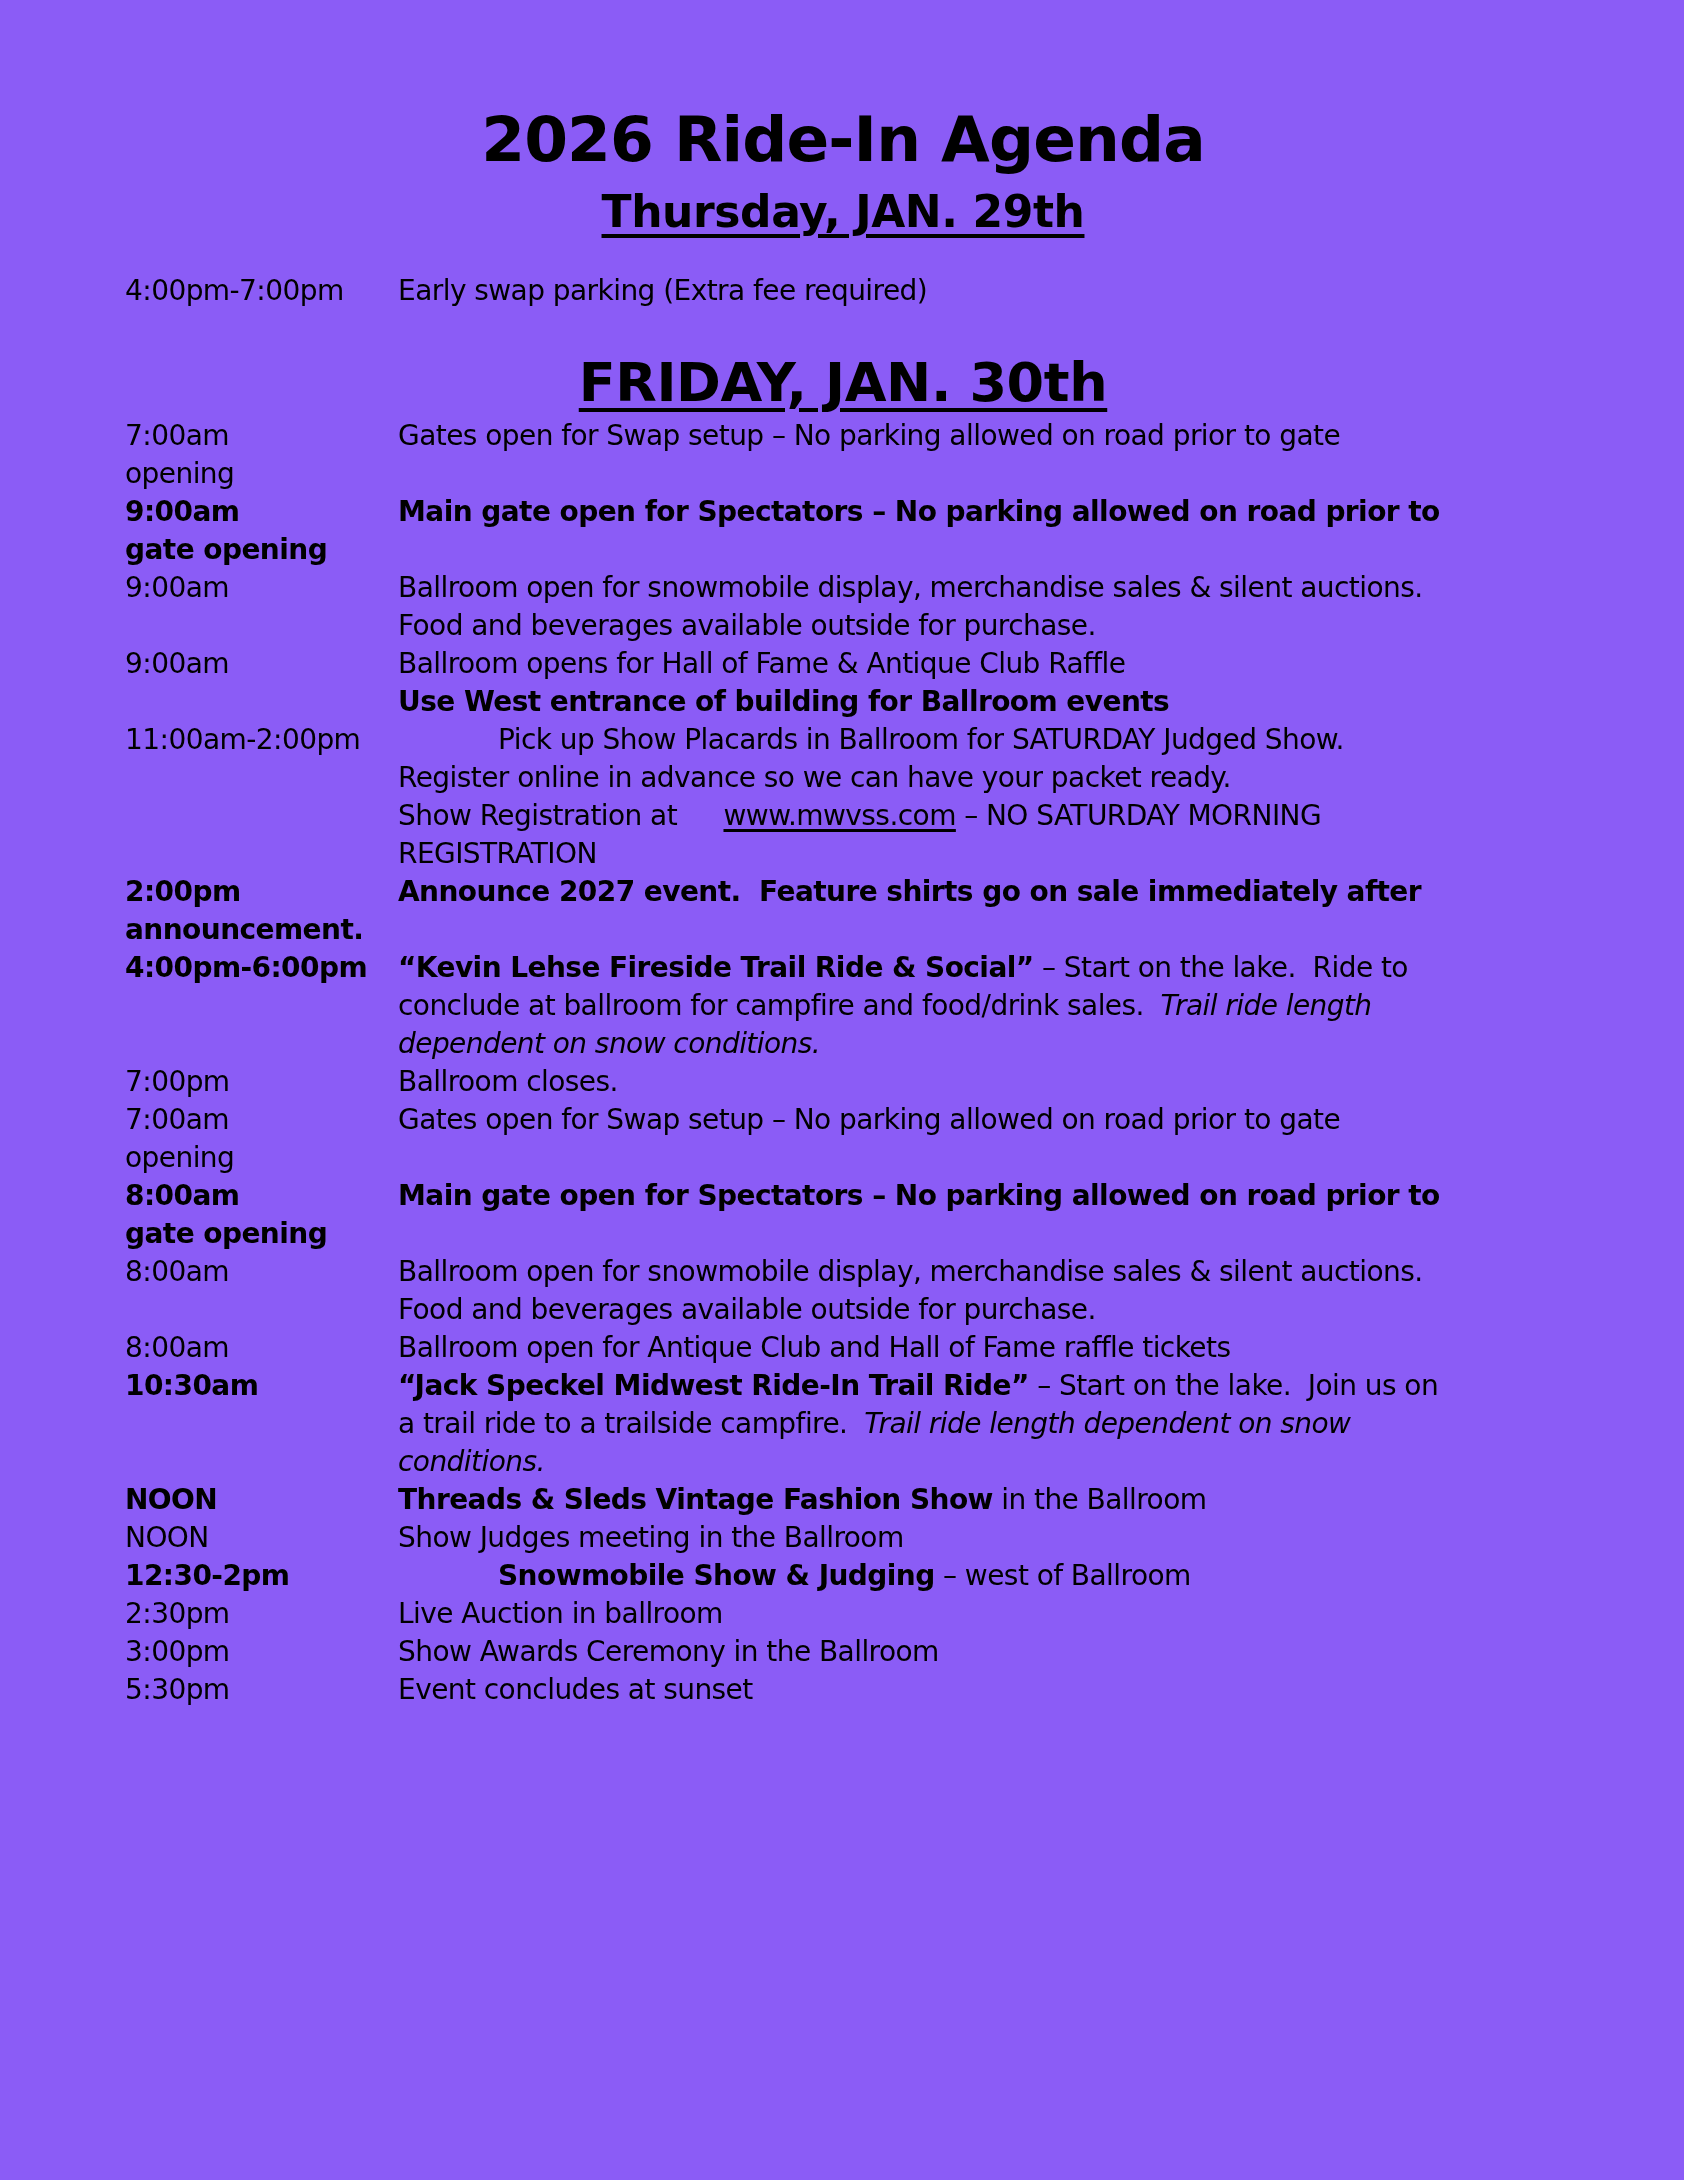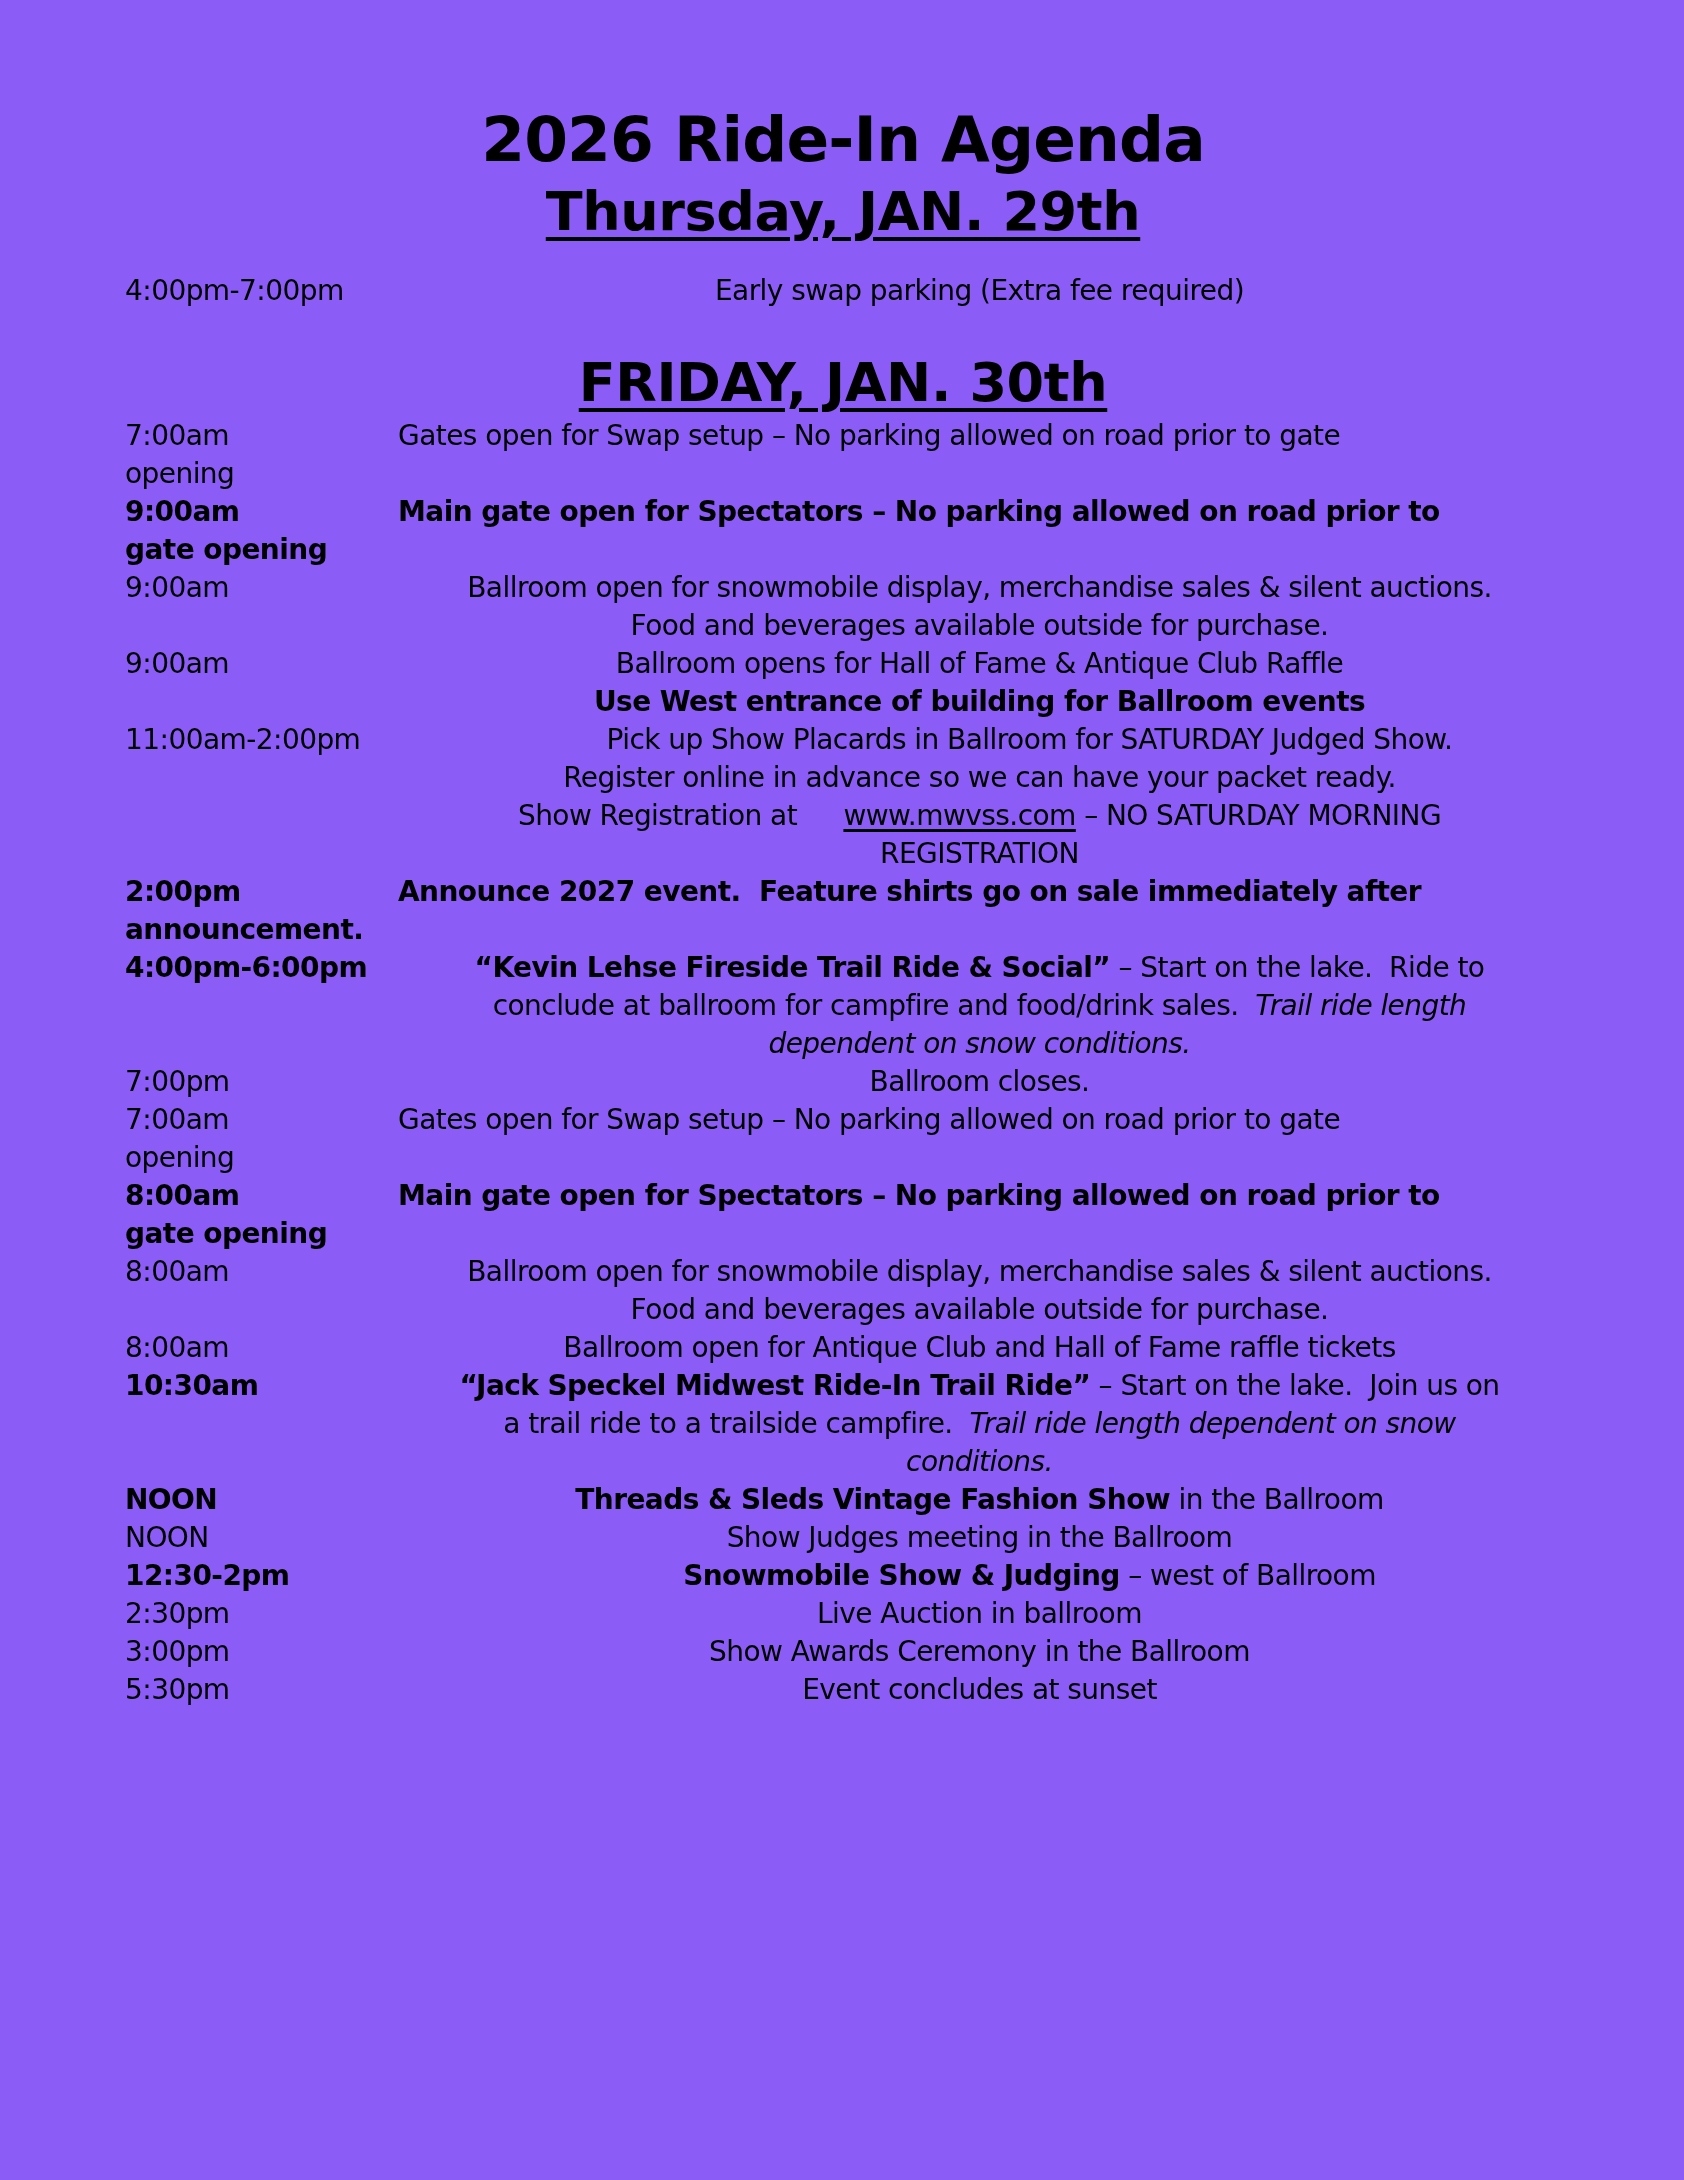--- a/index.html
+++ b/index.html
@@ -13,21 +13,21 @@
     font-family:"DejaVu Sans","Liberation Sans",sans-serif;
     color:#000000;
   }
   .title{
     text-align:center;font-weight:bold;
     font-size:63px;line-height:78px;
     letter-spacing:-0.9px;
   }
   .subtitle{
     text-align:center;font-weight:bold;
-    font-size:54px;line-height:66px;
+    font-size:44px;line-height:66px;
     text-decoration:underline;
     text-decoration-thickness:4.3px;
     text-underline-offset:6.8px;
     letter-spacing:-0.4px;
   }
   .section-header{
     text-align:center;font-weight:bold;
     font-size:54px;line-height:68px;
     text-decoration:underline;
     text-decoration-thickness:4.3px;
@@ -38,21 +38,21 @@
   .section-2 .section-header{margin-top:22px;}
   .section-0 .rows{margin-top:27px;}
   .row{
     position:relative;
     font-size:28px;line-height:38px;
     letter-spacing:-0.02em;
   }
   .row.hang{padding-left:273px;}
   .row.hang .time{position:absolute;left:0;top:0;white-space:pre;}
   .row.flat .time{display:inline-block;width:273px;white-space:pre;}
-  .line{white-space:pre;text-align:center;}
+  .line{white-space:pre;}
   .flatline{white-space:pre;}
   .line.indent{padding-left:100px;}
   .b{font-weight:bold;}
   .i{font-style:italic;}
   .u{text-decoration:underline;text-decoration-thickness:2.6px;text-underline-offset:4.3px;margin-left:38px;}
   .time.b{font-weight:bold;}
 </style>
 </head>
 <body>
 

